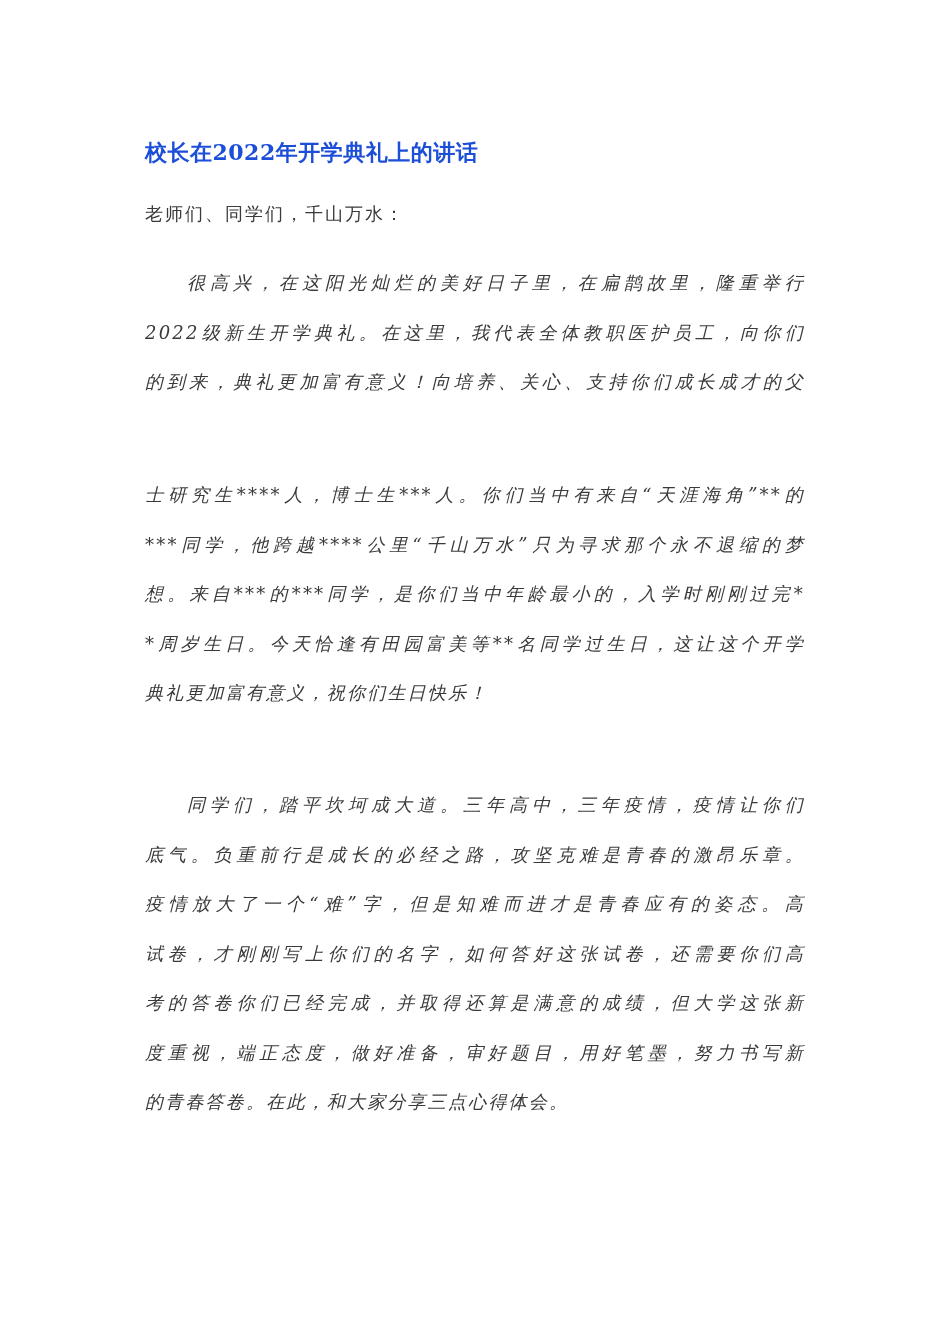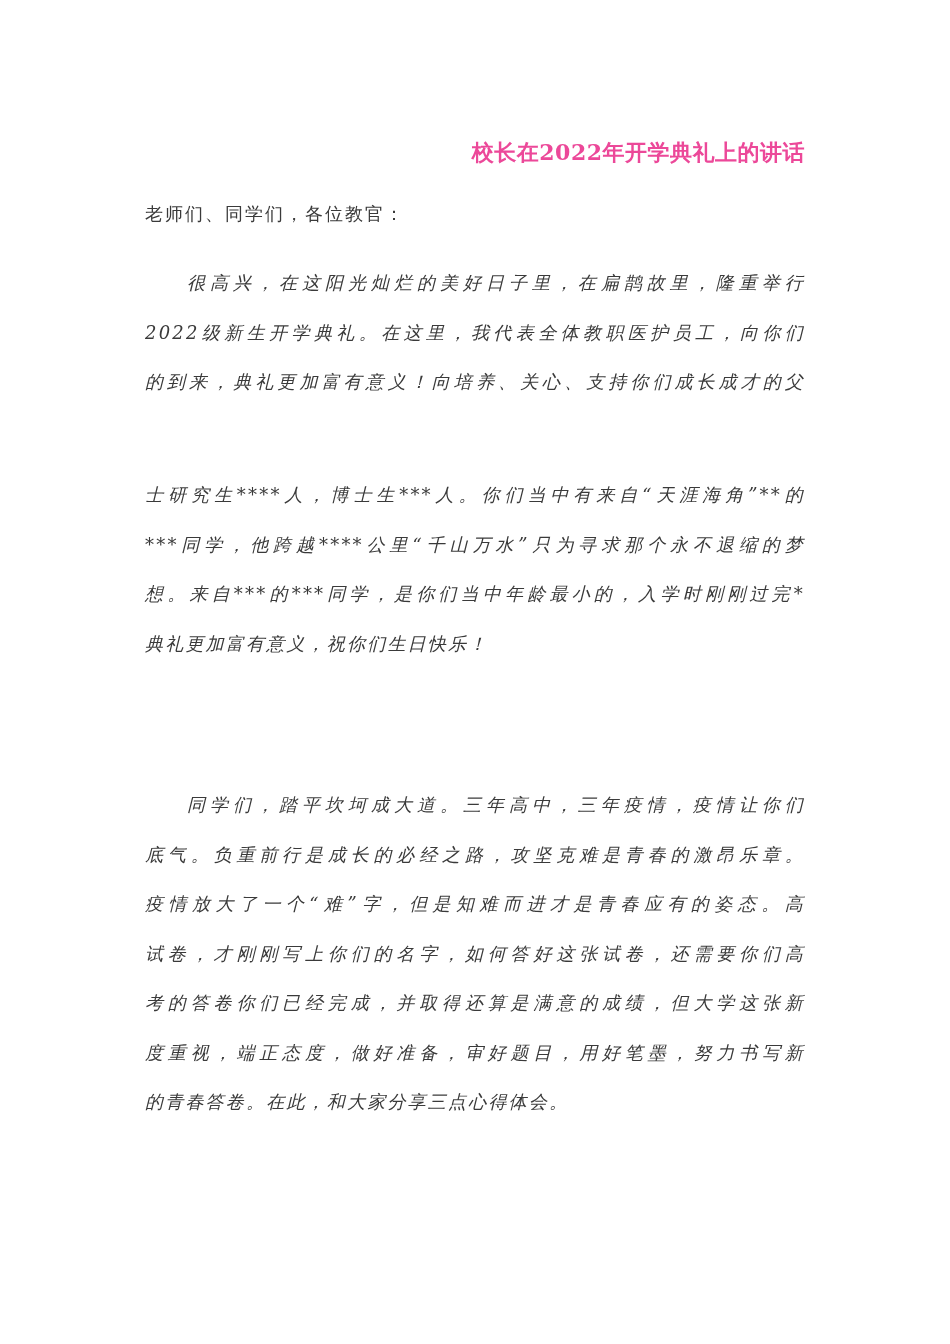--- a/index.html
+++ b/index.html
@@ -19,24 +19,24 @@
       position: absolute;
       left: 145px;
       top: 0;
       width: 660px;
     }
     .title {
       position: absolute;
       top: 136px;
       left: 0;
       width: 660px;
-      text-align: right;
+      text-align: left;
       font-size: 22px;
       font-weight: bold;
-      color: #ec4899;
+      color: #1d4ed8;
       letter-spacing: 0.5px;
       line-height: 32px;
       margin: 0;
     }
     .salutation {
       position: absolute;
       top: 198px;
       left: 0;
       font-size: 18px;
       line-height: 32px;
@@ -70,32 +70,33 @@
     .line.last {
       text-align-last: left;
     }
     .para .line { text-indent: 0; }
   </style>
 </head>
 <body>
 
 <div class="page">
   <h1 class="title">校长在2022年开学典礼上的讲话</h1>
-  <p class="salutation">老师们、同学们，各位教官：</p>
+  <p class="salutation">老师们、同学们，千山万水：</p>
 
   <div class="para" style="top:258px;">
     <span class="line first">很高兴，在这阳光灿烂的美好日子里，在扁鹊故里，隆重举行</span>
     <span class="line">2022级新生开学典礼。在这里，我代表全体教职医护员工，向你们</span>
     <span class="line">的到来，典礼更加富有意义！向培养、关心、支持你们成长成才的父</span>
   </div>
 
   <div class="para" style="top:470px;">
     <span class="line">士研究生****人，博士生***人。你们当中有来自“天涯海角”**的</span>
     <span class="line">***同学，他跨越****公里“千山万水”只为寻求那个永不退缩的梦</span>
     <span class="line">想。来自***的***同学，是你们当中年龄最小的，入学时刚刚过完*</span>
+    <span class="line">*周岁生日。今天恰逢有田园富美等**名同学过生日，这让这个开学</span>
     <span class="line last">典礼更加富有意义，祝你们生日快乐！</span>
   </div>
 
   <div class="para" style="top:780px;">
     <span class="line first">同学们，踏平坎坷成大道。三年高中，三年疫情，疫情让你们</span>
     <span class="line">底气。负重前行是成长的必经之路，攻坚克难是青春的激昂乐章。</span>
     <span class="line">疫情放大了一个“难”字，但是知难而进才是青春应有的姿态。高</span>
     <span class="line">试卷，才刚刚写上你们的名字，如何答好这张试卷，还需要你们高</span>
     <span class="line">考的答卷你们已经完成，并取得还算是满意的成绩，但大学这张新</span>
     <span class="line">度重视，端正态度，做好准备，审好题目，用好笔墨，努力书写新</span>

